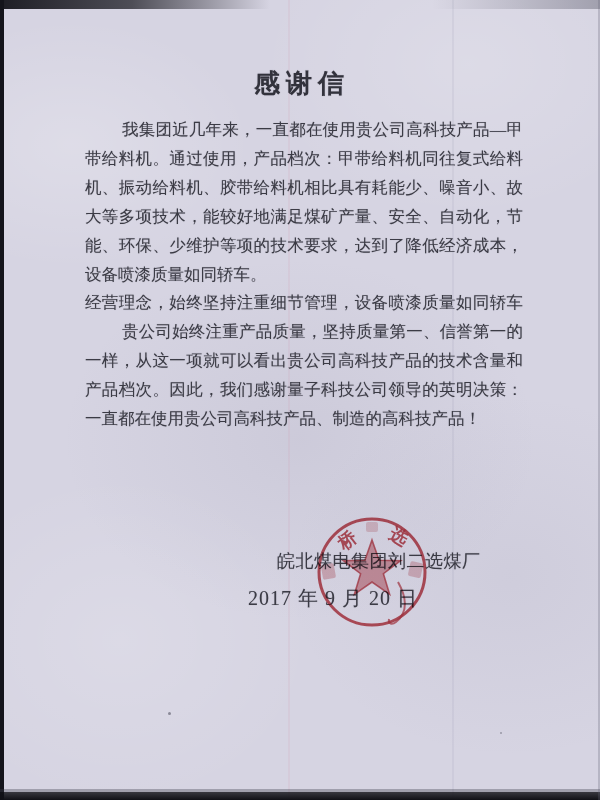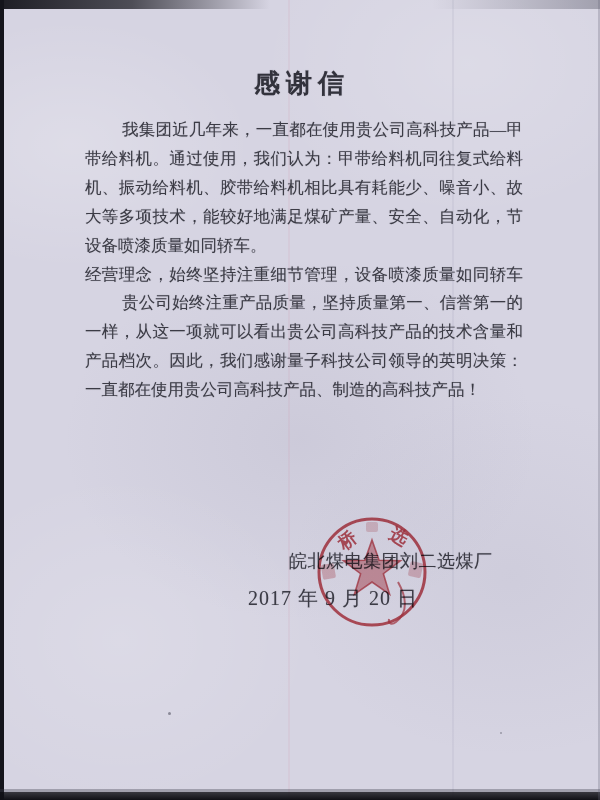--- a/index.html
+++ b/index.html
@@ -46,21 +46,21 @@
     font-weight:500;
     margin-top:12px;
   }
   .line{text-align:justify;text-align-last:justify;white-space:nowrap;}
   .line.p-end{text-align-last:left;white-space:normal;}
   .line.indent{text-indent:37px;}
 
   .signature{
     position:absolute;left:277px;top:549px;
     font-size:18px;letter-spacing:0.5px;color:var(--ink);
-    text-shadow:0 0 1px rgba(59,59,69,0.30);font-weight:500;white-space:nowrap;margin-left:12px;
+    text-shadow:0 0 1px rgba(59,59,69,0.30);font-weight:500;white-space:nowrap;
   }
   .date{
     position:absolute;left:248px;top:585px;
     font-size:20px;letter-spacing:1px;color:var(--ink);
     text-shadow:0 0 1px rgba(59,59,69,0.30);font-weight:500;white-space:nowrap;
   }
   .stamp{
     position:absolute;left:312px;top:512px;width:120px;height:120px;
     color:var(--stamp-red);mix-blend-mode:multiply;
   }
@@ -72,23 +72,24 @@
 
 <div class="page">
 
   <div class="streak-a"></div>
   <div class="streak-b"></div>
 
   <h1 class="title">感谢信</h1>
 
   <div class="body-block">
     <div class="line indent">我集团近几年来，一直都在使用贵公司高科技产品—甲</div>
-    <div class="line">带给料机。通过使用，我们认为：甲带给料机同往复式给料</div>
+    <div class="line">带给料机。通过使用，产品档次：甲带给料机同往复式给料</div>
     <div class="line">机、振动给料机、胶带给料机相比具有耗能少、噪音小、故</div>
     <div class="line">大等多项技术，能较好地满足煤矿产量、安全、自动化，节</div>
+    <div class="line">能、环保、少维护等项的技术要求，达到了降低经济成本，</div>
     <div class="line p-end">设备喷漆质量如同轿车。</div>
     <div class="line">经营理念，始终坚持注重细节管理，设备喷漆质量如同轿车</div>
     <div class="line indent">贵公司始终注重产品质量，坚持质量第一、信誉第一的</div>
     <div class="line">一样，从这一项就可以看出贵公司高科技产品的技术含量和</div>
     <div class="line">产品档次。因此，我们感谢量子科技公司领导的英明决策：</div>
     <div class="line p-end">一直都在使用贵公司高科技产品、制造的高科技产品！</div>
   </div>
 
   <div class="signature">皖北煤电集团刘二选煤厂</div>
   <div class="date">2017 年 9 月 20 日</div>

